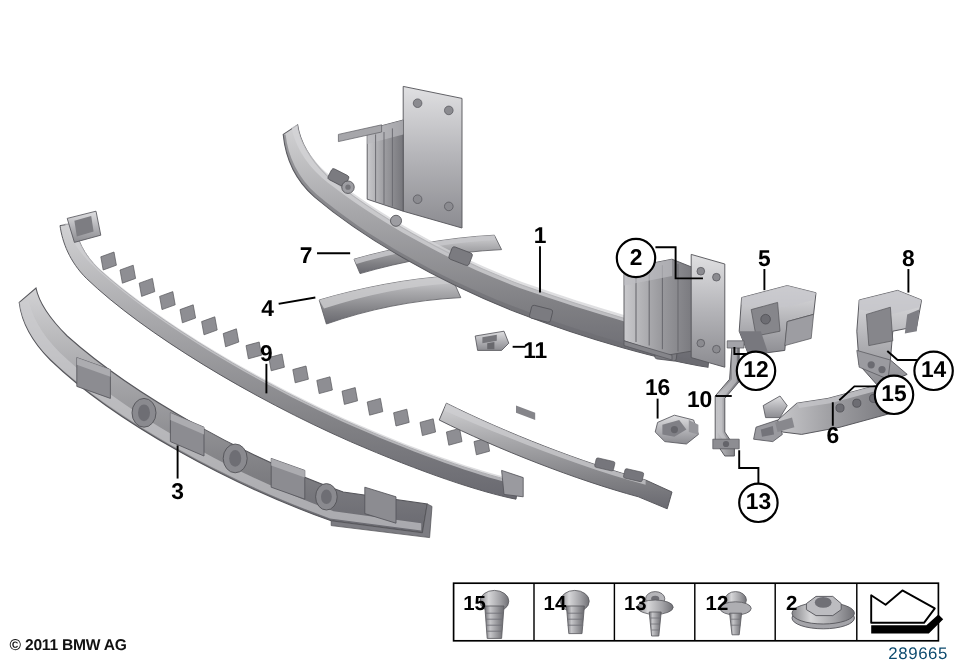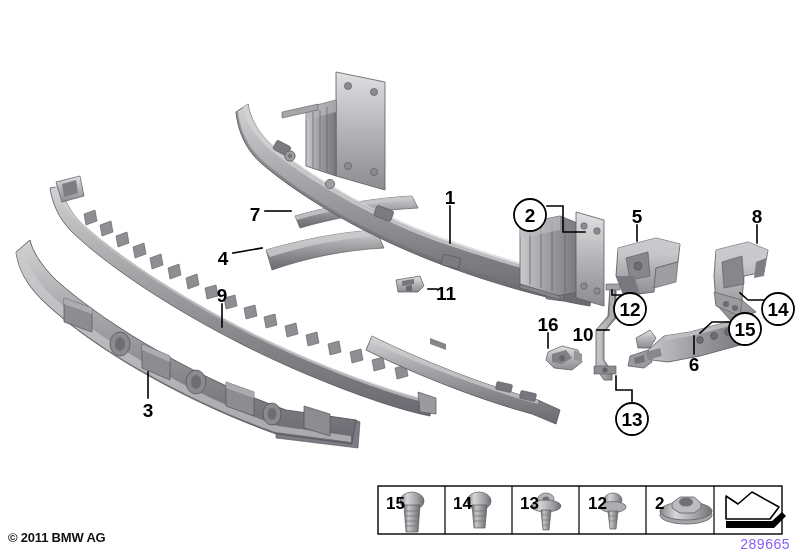--- a/index.html
+++ b/index.html
@@ -59,21 +59,21 @@
     color: #111111;
     letter-spacing: -0.2px;
     white-space: nowrap;
   }
   .diagram-id {
     position: absolute;
     right: 10px;
     top: 536px;
     font-family: "Liberation Sans", sans-serif;
     font-size: 14px;
-    color: #8b5cf6;
+    color: #0c4a6e;
     letter-spacing: 0.5px;
   }
 </style>
 </head>
 <body>
 
 <div id="stage">
 
   <svg id="svgroot" viewBox="0 0 800 560" xmlns="http://www.w3.org/2000/svg">
 

